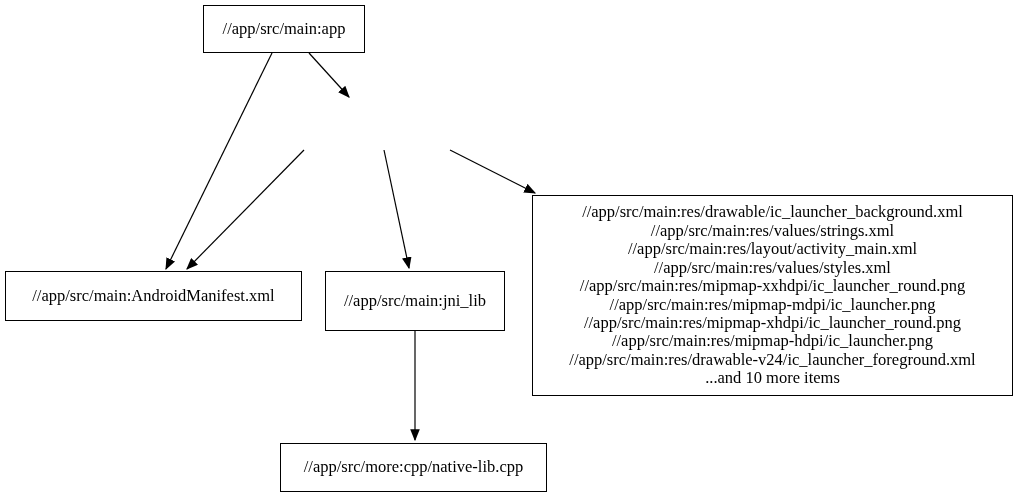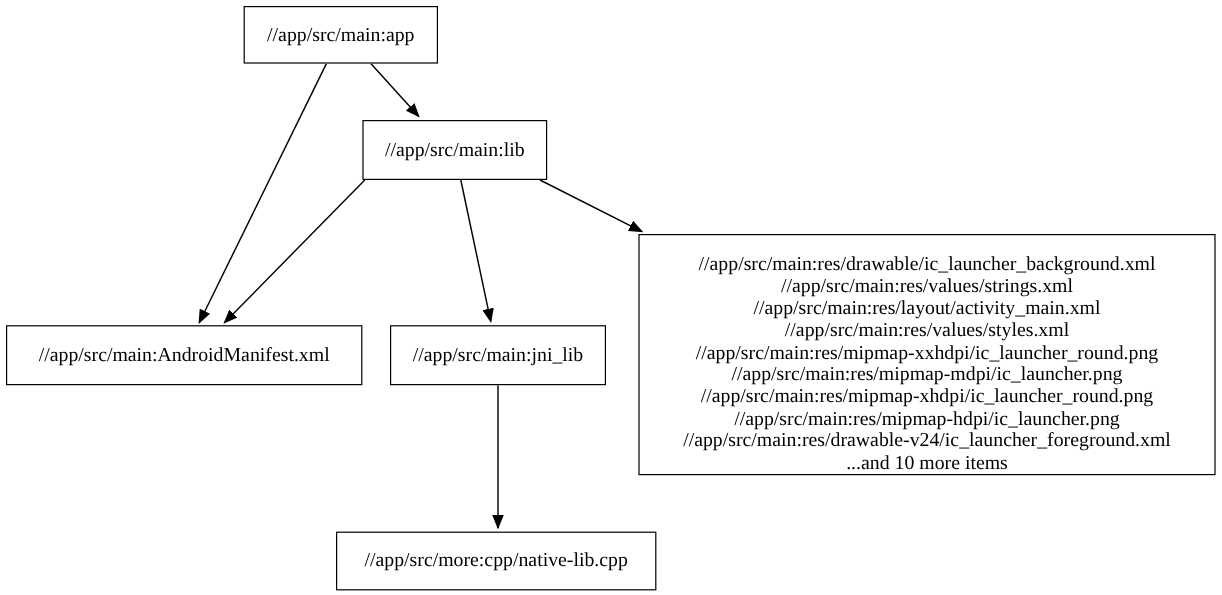--- a/index.html
+++ b/index.html
@@ -36,22 +36,22 @@
     align-items: center;
     justify-content: center;
     text-align: center;
     font-size: 16.5px;
     line-height: 18.4px;
     white-space: pre-line;
   }
   #node-app      { left: 203px; top: 5px;   width: 162px; height: 48px; }
   #node-lib      { left: 302px; top: 100px; width: 154px; height: 50px; }
   #node-manifest { left: 5px;   top: 271px; width: 297px; height: 50px; font-family: Liberation Serif, serif; }
-  #node-jni-lib  { left: 325px; top: 271px; width: 180px; height: 50px; }
-  #node-res      { left: 532px; top: 195px; width: 481px; height: 201px; align-items: flex-end; }
+  #node-jni-lib  { left: 325px; top: 271px; width: 180px; height: 60px; }
+  #node-res      { left: 532px; top: 195px; width: 481px; height: 201px; }
   #node-native   { left: 280px; top: 443px; width: 267px; height: 49px; }
 </style>
 </head>
 <body>
 
 <div class="canvas">
 
   <svg class="edge-layer" viewBox="0 0 1018 496">
     <defs>
       <marker id="arrow" viewBox="0 0 10 8" refX="9" refY="4" markerWidth="10" markerHeight="8" orient="auto">
@@ -63,23 +63,20 @@
     <line x1="304" y1="150" x2="187" y2="269" marker-end="url(#arrow)"></line>
     <line x1="384" y1="150" x2="409" y2="268" marker-end="url(#arrow)"></line>
     <line x1="450" y1="150" x2="535" y2="193" marker-end="url(#arrow)"></line>
     <line x1="415" y1="321" x2="415" y2="440" marker-end="url(#arrow)"></line>
   </svg>
 
   <div class="node" id="node-app">
     <span>//app/src/main:app</span>
   </div>
 
-  <div class="node" id="node-lib">
-    <span>//app/src/main:lib</span>
-  </div>
 
   <div class="node" id="node-manifest">
     <span>//app/src/main:AndroidManifest.xml</span>
   </div>
 
   <div class="node" id="node-jni-lib">
     <span>//app/src/main:jni_lib</span>
   </div>
 
   <div class="node" id="node-res">

